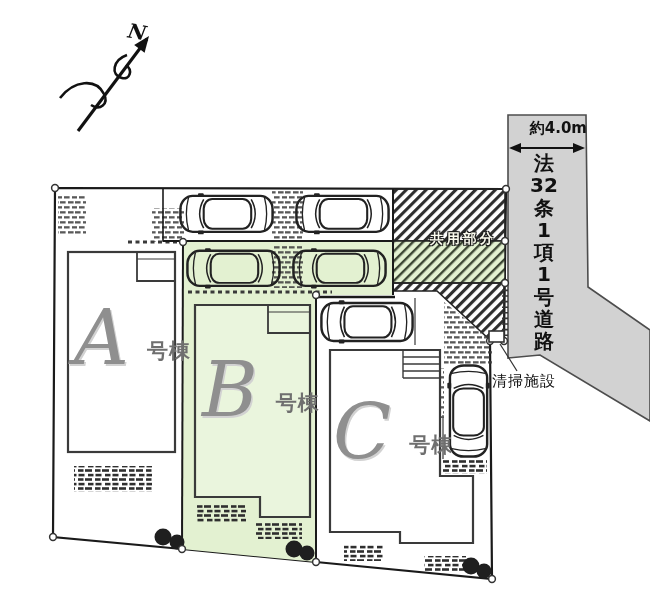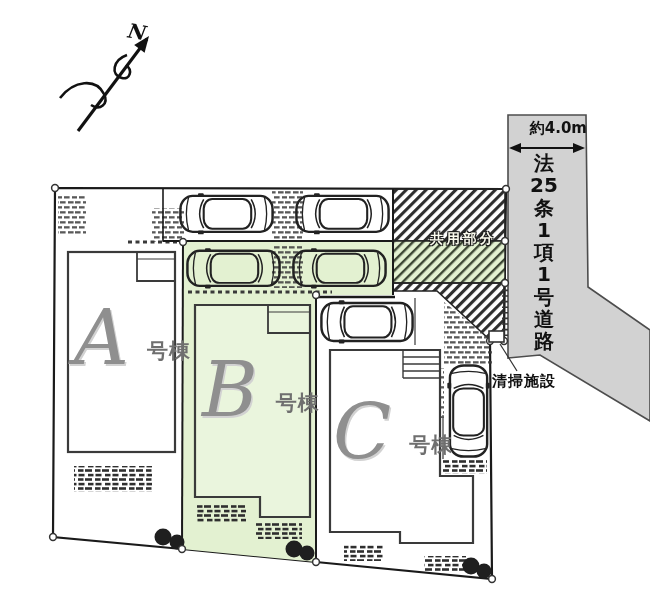--- a/index.html
+++ b/index.html
@@ -9,21 +9,21 @@
   }
   #plan-svg{position:absolute;left:0;top:0;}
   .abs{position:absolute;}
   #north-label{left:128px;top:20px;font:italic bold 20px "DejaVu Serif",serif;transform:rotate(10deg);}
   #road-width-label{left:505px;top:119px;width:82px;text-align:right;font-size:15px;font-weight:bold;letter-spacing:0;}
   #road-name{left:526px;top:152px;width:36px;display:flex;flex-direction:column;align-items:center;}
   #road-name .rchar{font-size:20px;font-weight:bold;line-height:22.3px;text-align:center;white-space:nowrap;}
   #common-area-label{left:405px;top:230px;width:116px;text-align:center;font-size:13.5px;font-weight:bold;
     letter-spacing:3px;color:#fbfbee;
     text-shadow:1px 1px 0 #1c1c1c,-1px -1px 0 #1c1c1c,1px -1px 0 #1c1c1c,-1px 1px 0 #1c1c1c,0 0 2px #1c1c1c;}
-  #cleaning-label{left:492px;top:372px;font-size:15px;font-weight:bold;letter-spacing:1px;white-space:nowrap;}
+  #cleaning-label{left:492px;top:372px;font-size:15px;font-weight:normal;letter-spacing:1px;white-space:nowrap;}
   .bldg-label{display:flex;align-items:flex-end;}
   .bldg-letter{font:italic 76px "DejaVu Serif",serif;color:#8f8f8f;line-height:0.85;
     text-shadow:1.5px 1.5px 0 #d2d2d2;}
   .bldg-suffix{font-size:21px;font-weight:bold;color:#6f6f6f;margin-left:18px;padding-bottom:6px;letter-spacing:1px;}
   #bldg-a-label{left:74px;top:306px;}
   #bldg-b-label{left:202px;top:358px;}
   #bldg-c-label{left:333px;top:400px;}
 </style>
 </head>
 <body>
@@ -182,21 +182,21 @@
       <path d="M127 55 C113 60 110 75 122 78 C130 80 133 70 126 65" stroke-width="2.6"></path>
     </g>
   </svg>
 
   <div class="abs" id="north-label">N</div>
 
   <div class="abs" id="road-width-label">約4.0m</div>
 
   <div class="abs" id="road-name">
     <div class="rchar">法</div>
-    <div class="rchar">25</div>
+    <div class="rchar">32</div>
     <div class="rchar">条</div>
     <div class="rchar">1</div>
     <div class="rchar">項</div>
     <div class="rchar">1</div>
     <div class="rchar">号</div>
     <div class="rchar">道</div>
     <div class="rchar">路</div>
   </div>
 
   <div class="abs" id="common-area-label">共用部分</div>

